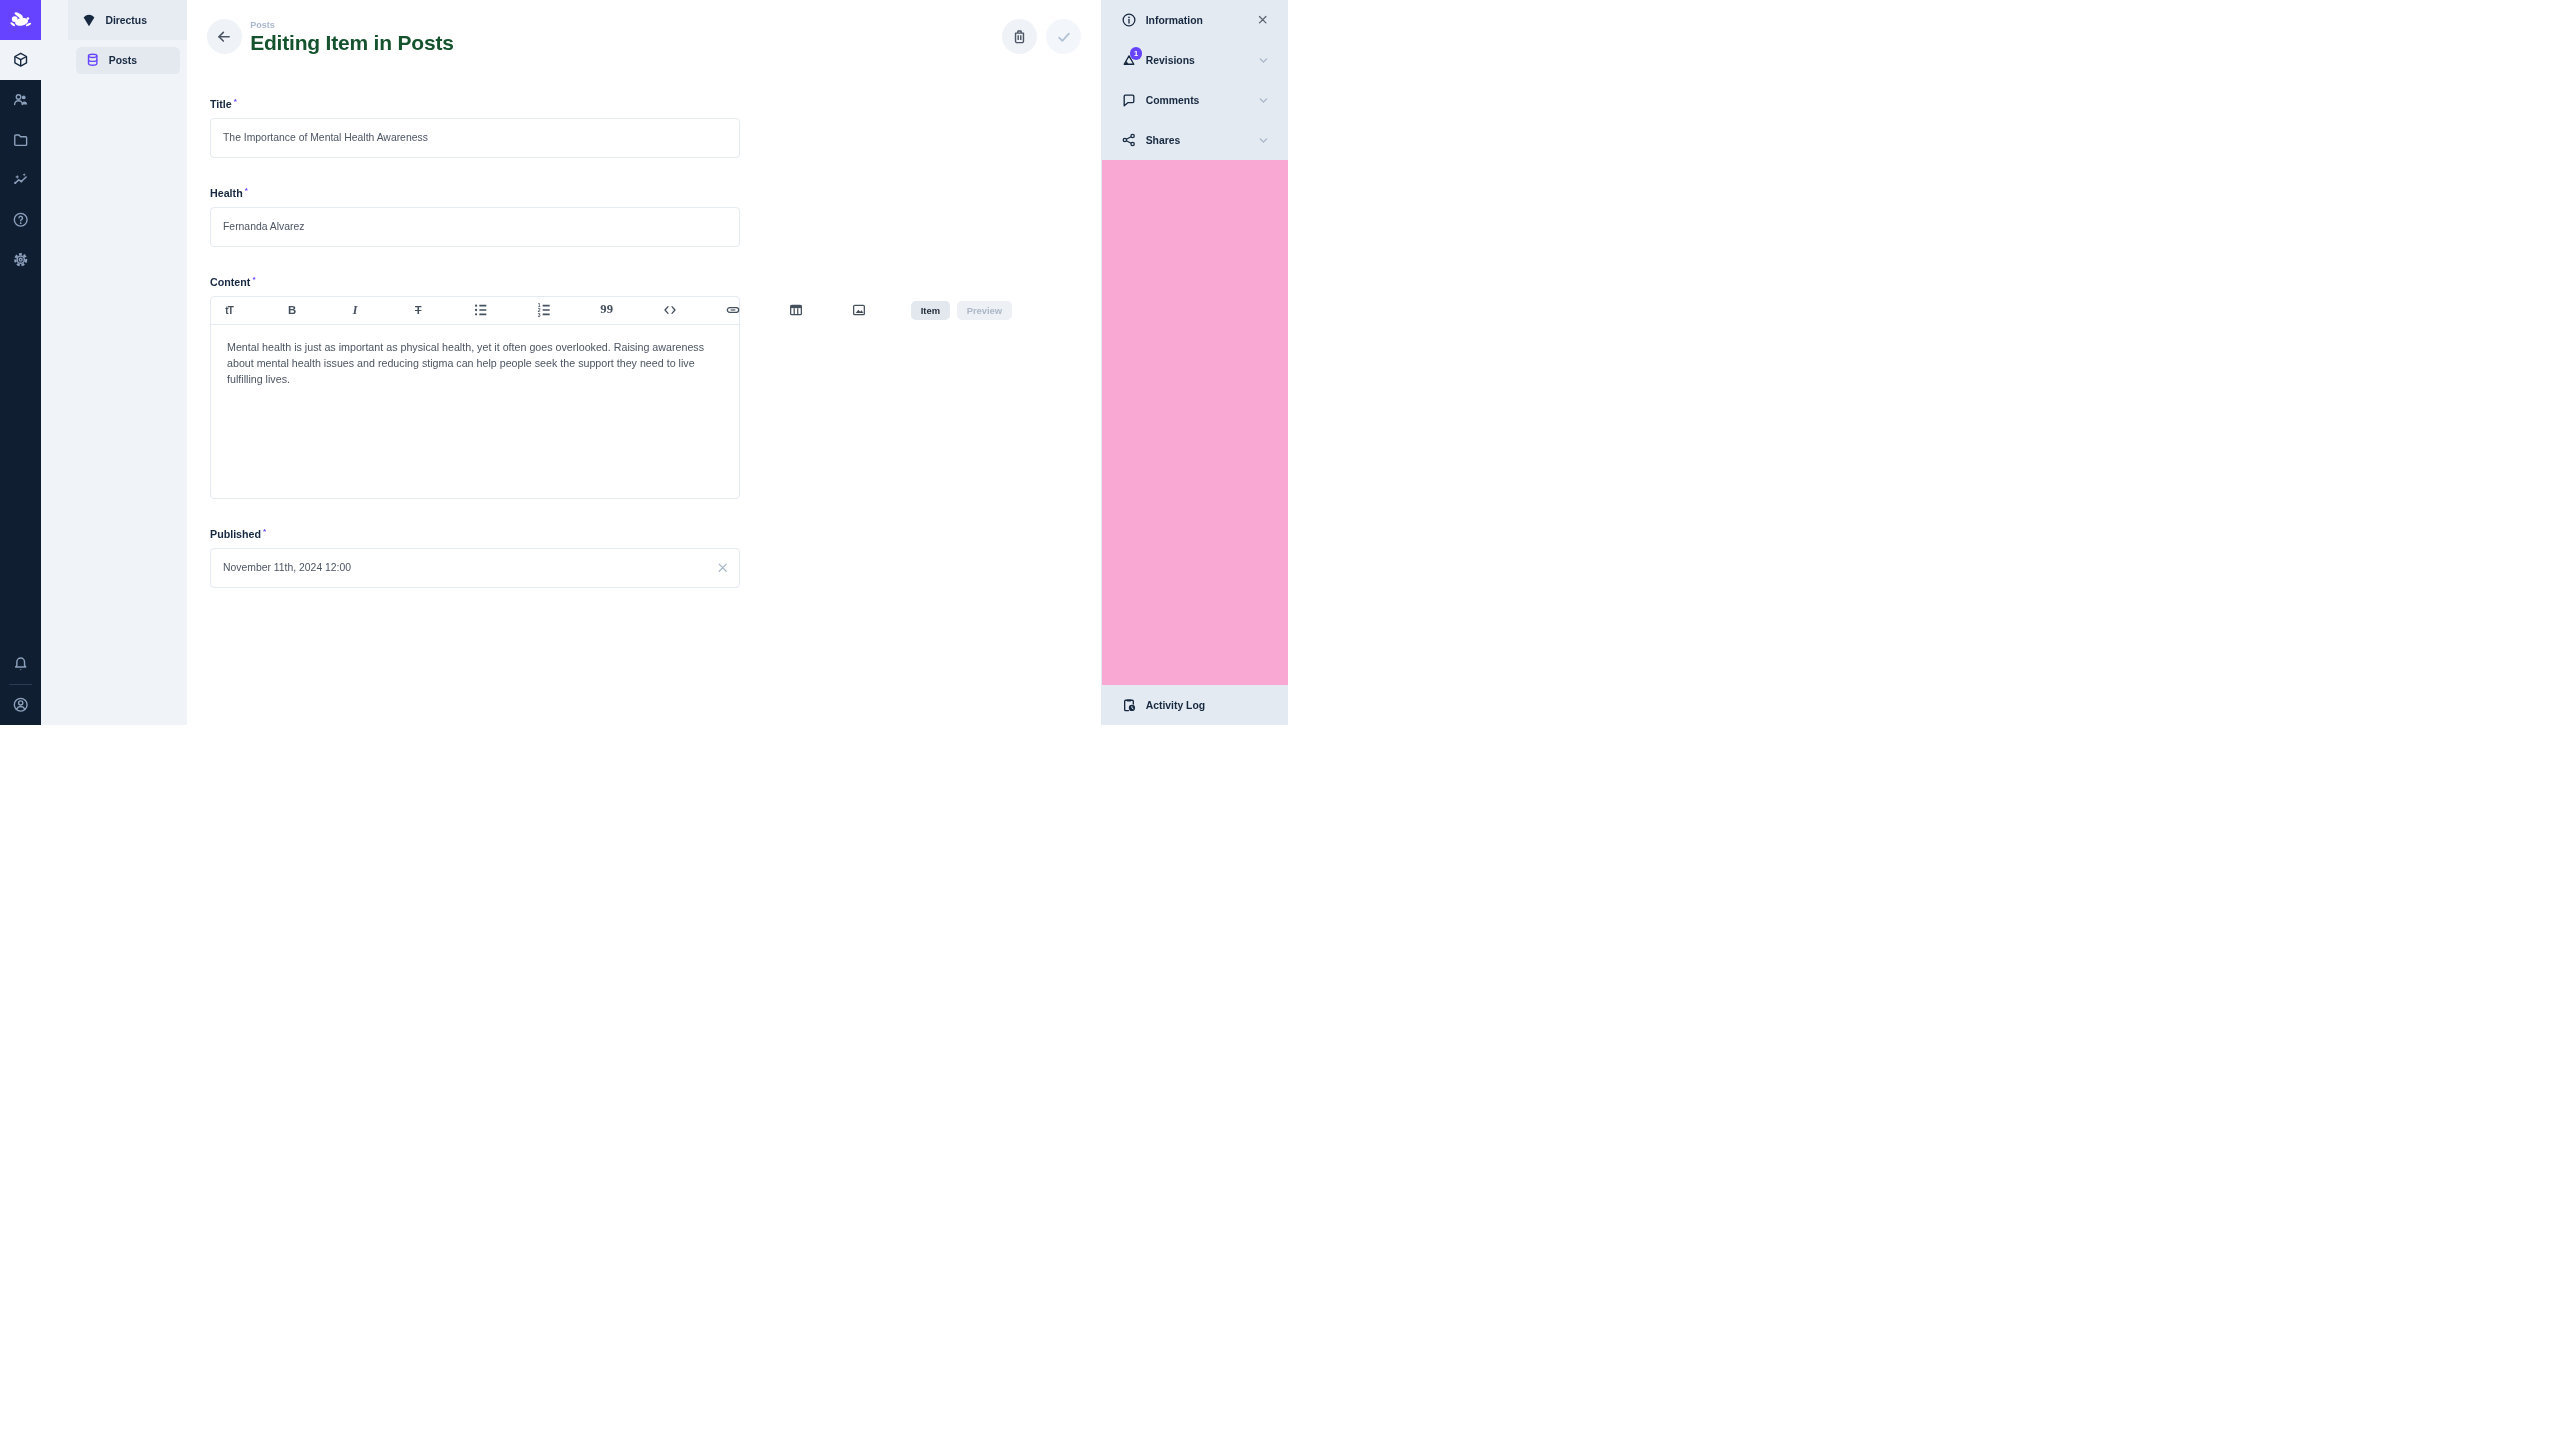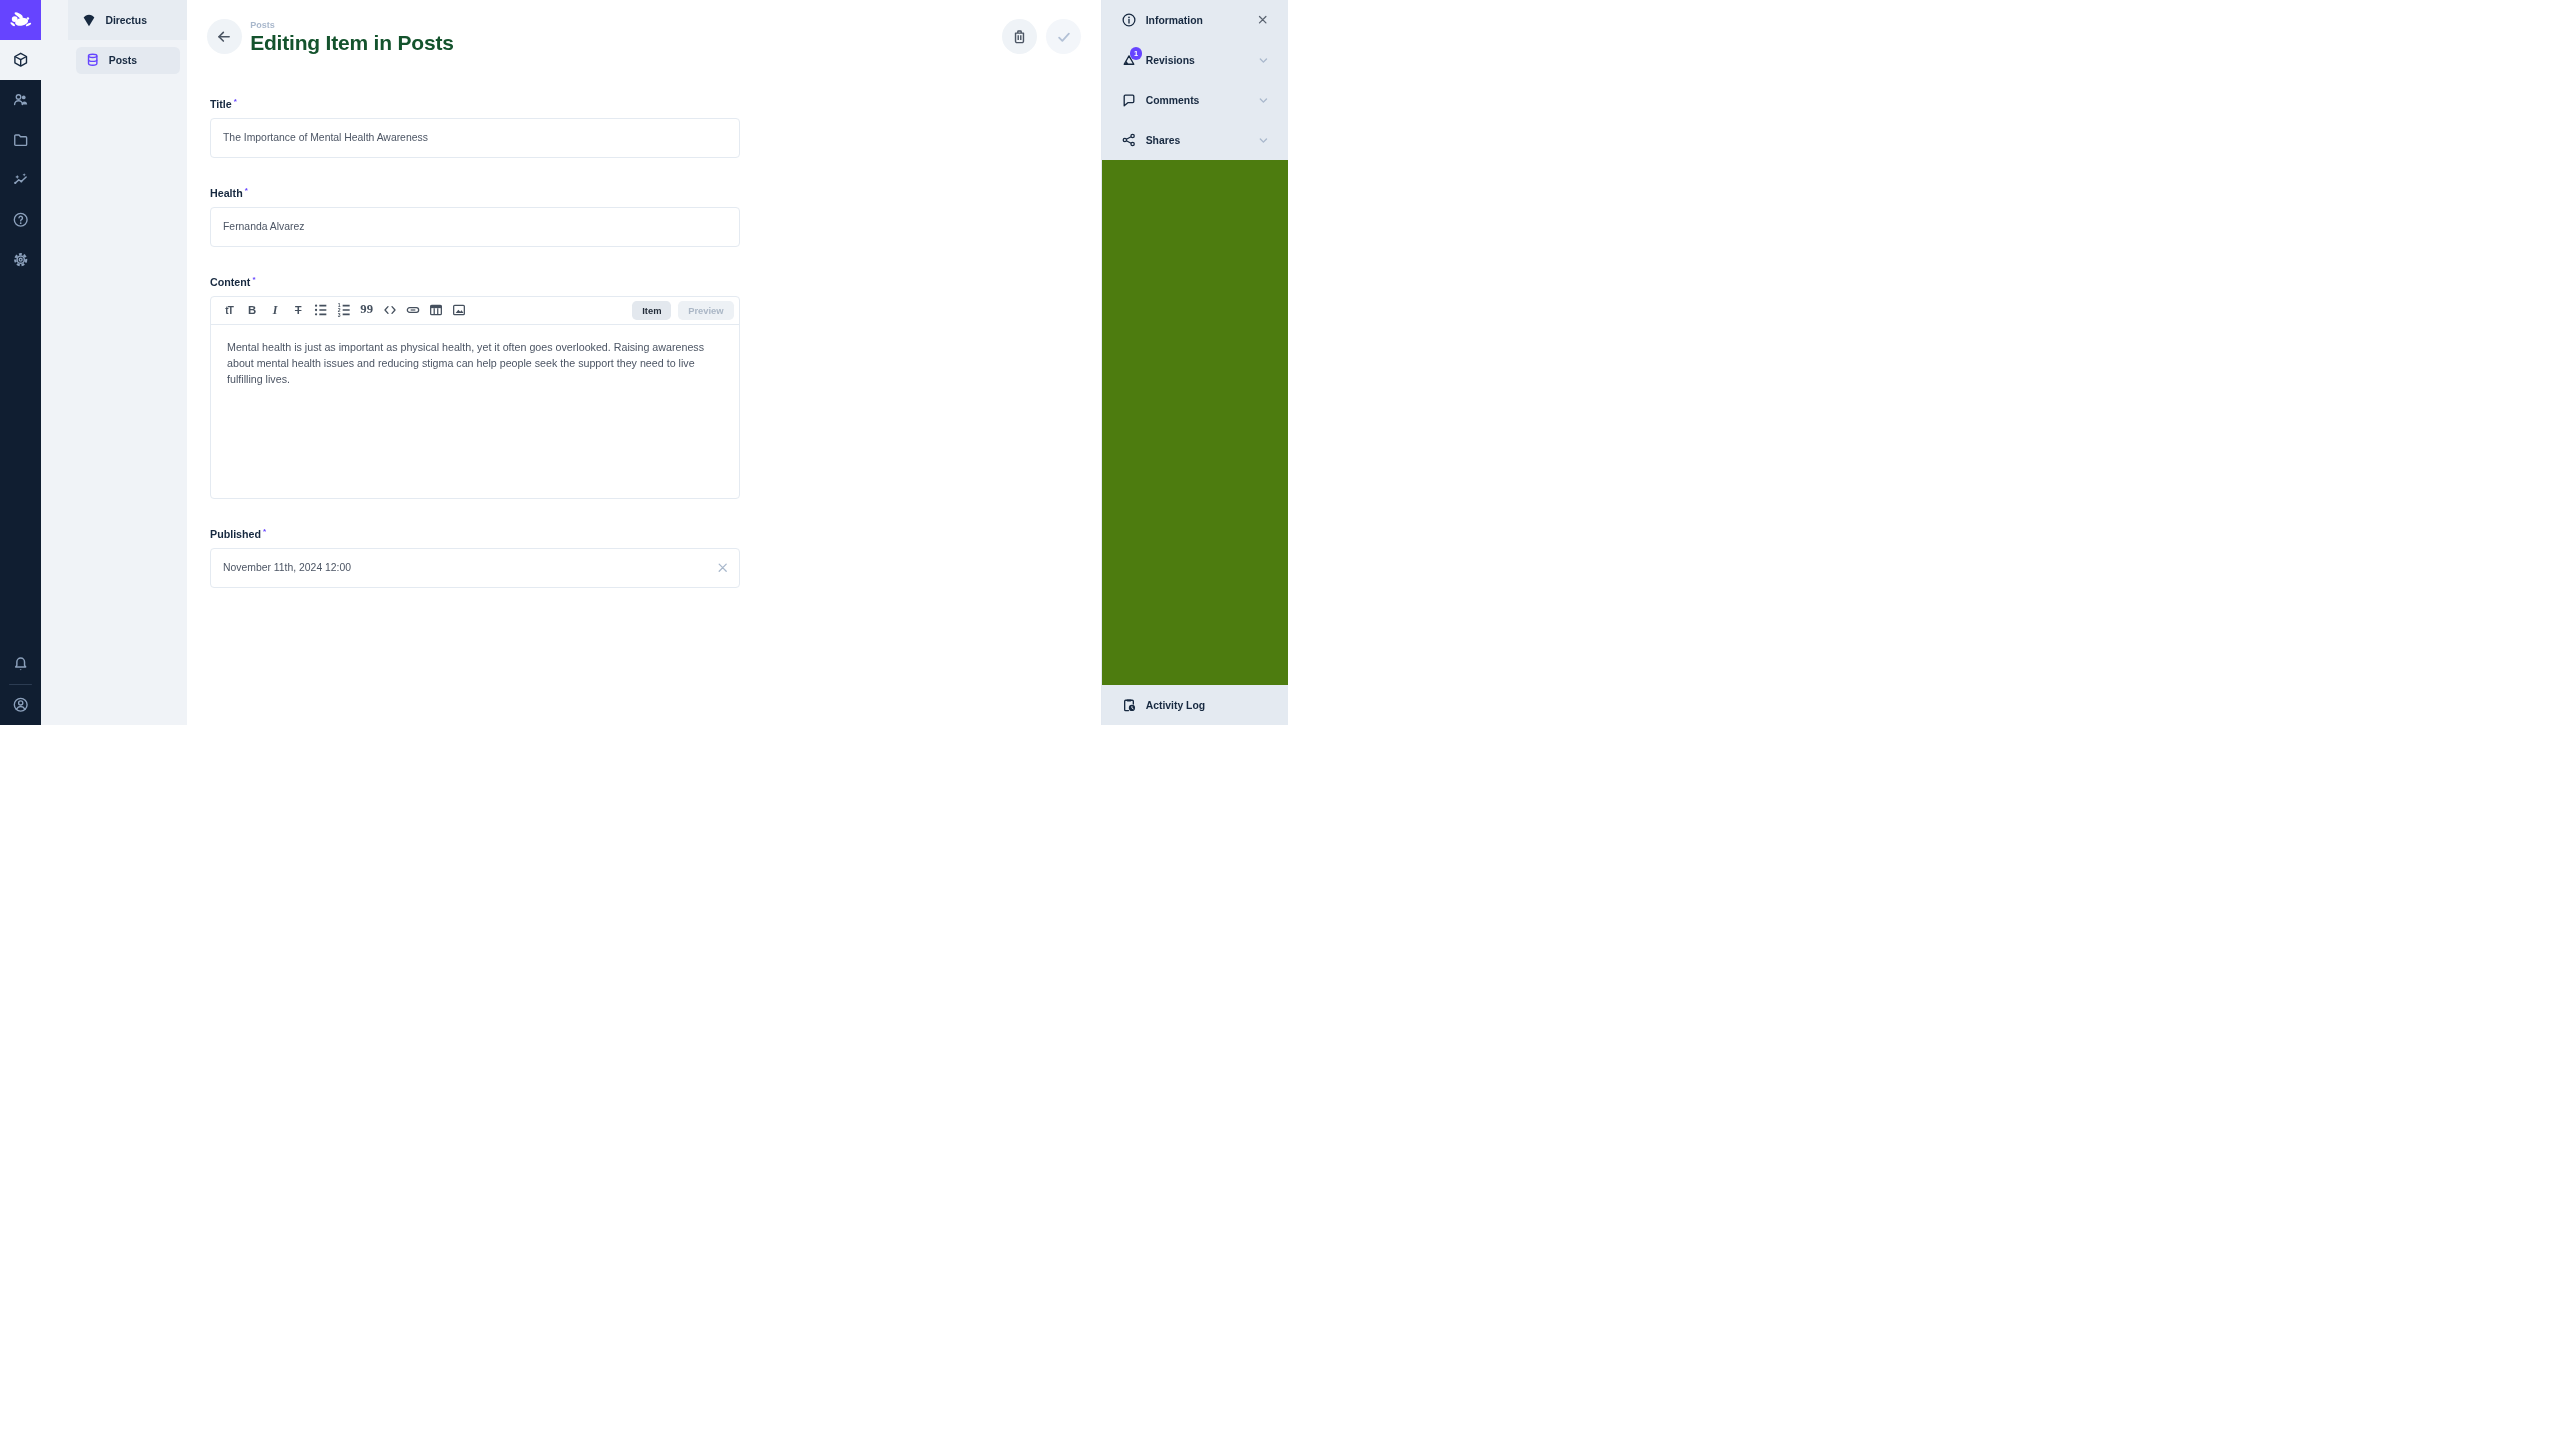--- a/index.html
+++ b/index.html
@@ -37,35 +37,35 @@
   .field { margin-bottom:28px; }
   .field-label { font-size:10.7px; font-weight:600; color:#172940; margin-bottom:8px; }
   .req { color:#6644ff; font-size:8px; vertical-align:4px; margin-left:2px; font-weight:700; }
   .text-input { width:100%; height:40px; border:1.3px solid #e4eaf1; border-radius:4px; background:#fff;
     padding:0 12px; font-size:10.4px; color:#4c5564; font-family:"Liberation Sans",sans-serif; outline:none; }
   .input-wrap { position:relative; }
   .clear-x { position:absolute; right:9.4px; top:12px; cursor:pointer; }
 
   
   .editor { border:1.3px solid #e4eaf1; border-radius:4px; background:#fff; }
-  .toolbar { height:28px; border-bottom:1.3px solid #e4eaf1; display:flex; align-items:center; padding:0 5.4px 0 6.7px; }
+  .toolbar { height:28px; border-bottom:1.3px solid #e4eaf1; display:flex; align-items:center; padding:0 5.4px 0 6.7px;gap:40px; }
   .tb-btn { width:23px; height:23px; display:flex; align-items:center; justify-content:center; color:#45505e; cursor:pointer; border-radius:2.7px; flex-shrink:0; }
   .glyph-h { font-size:10px; font-weight:700; letter-spacing:-0.7px; }
   .glyph-b { font-size:11.4px; font-weight:800; }
   .glyph-i { font-family:"Liberation Serif",serif; font-style:italic; font-weight:700; font-size:12px; }
   .glyph-s { font-size:10.7px; font-weight:700; text-decoration:line-through; }
   .tb-tabs { margin-left:auto; display:flex; gap:6.7px; }
   .tab-btn { height:19px; padding:0 10px; border:none; border-radius:4.7px; font-size:9.4px; font-weight:700; cursor:pointer; font-family:"Liberation Sans",sans-serif; }
   .tab-btn.active { background:#e3e8ee; color:#232c39; }
   .tab-btn.inactive { background:#edf1f5; color:#abb7c6; cursor:default; }
   .editor-body { height:173px; padding:14px 16px; }
   .editor-text { font-size:10.7px; line-height:16px; color:#4c5564; max-width:498px; }
 
   
-  .sidebar { width:187px; background:#4d7c0f; flex-shrink:0; display:flex; flex-direction:column; border-left:0.7px solid #e2e8f0; }
+  .sidebar { width:187px; background:#f9a8d4; flex-shrink:0; display:flex; flex-direction:column; border-left:0.7px solid #e2e8f0; }
   .sb-sections { background:#e4eaf1; }
   .sb-row { height:40px; display:flex; align-items:center; padding:0 17.4px 0 19px; cursor:pointer; }
   .sb-label { font-size:10.4px; font-weight:600; color:#172940; margin-left:8.7px; }
   .sb-trail { margin-left:auto; display:flex; }
   .sb-fill { flex:1; }
   .sb-activity { height:40px; background:#e4eaf1; display:flex; align-items:center; padding:0 17.4px 0 19px; cursor:pointer; }
   .icon-badge-wrap { position:relative; width:16px; height:16px; }
   .badge { position:absolute; top:-4.7px; right:-5.4px; width:12.7px; height:12.7px; border-radius:50%; background:#6644ff;
     color:#fff; font-size:7.4px; font-weight:700; display:flex; align-items:center; justify-content:center; }
   svg { display:block; }

